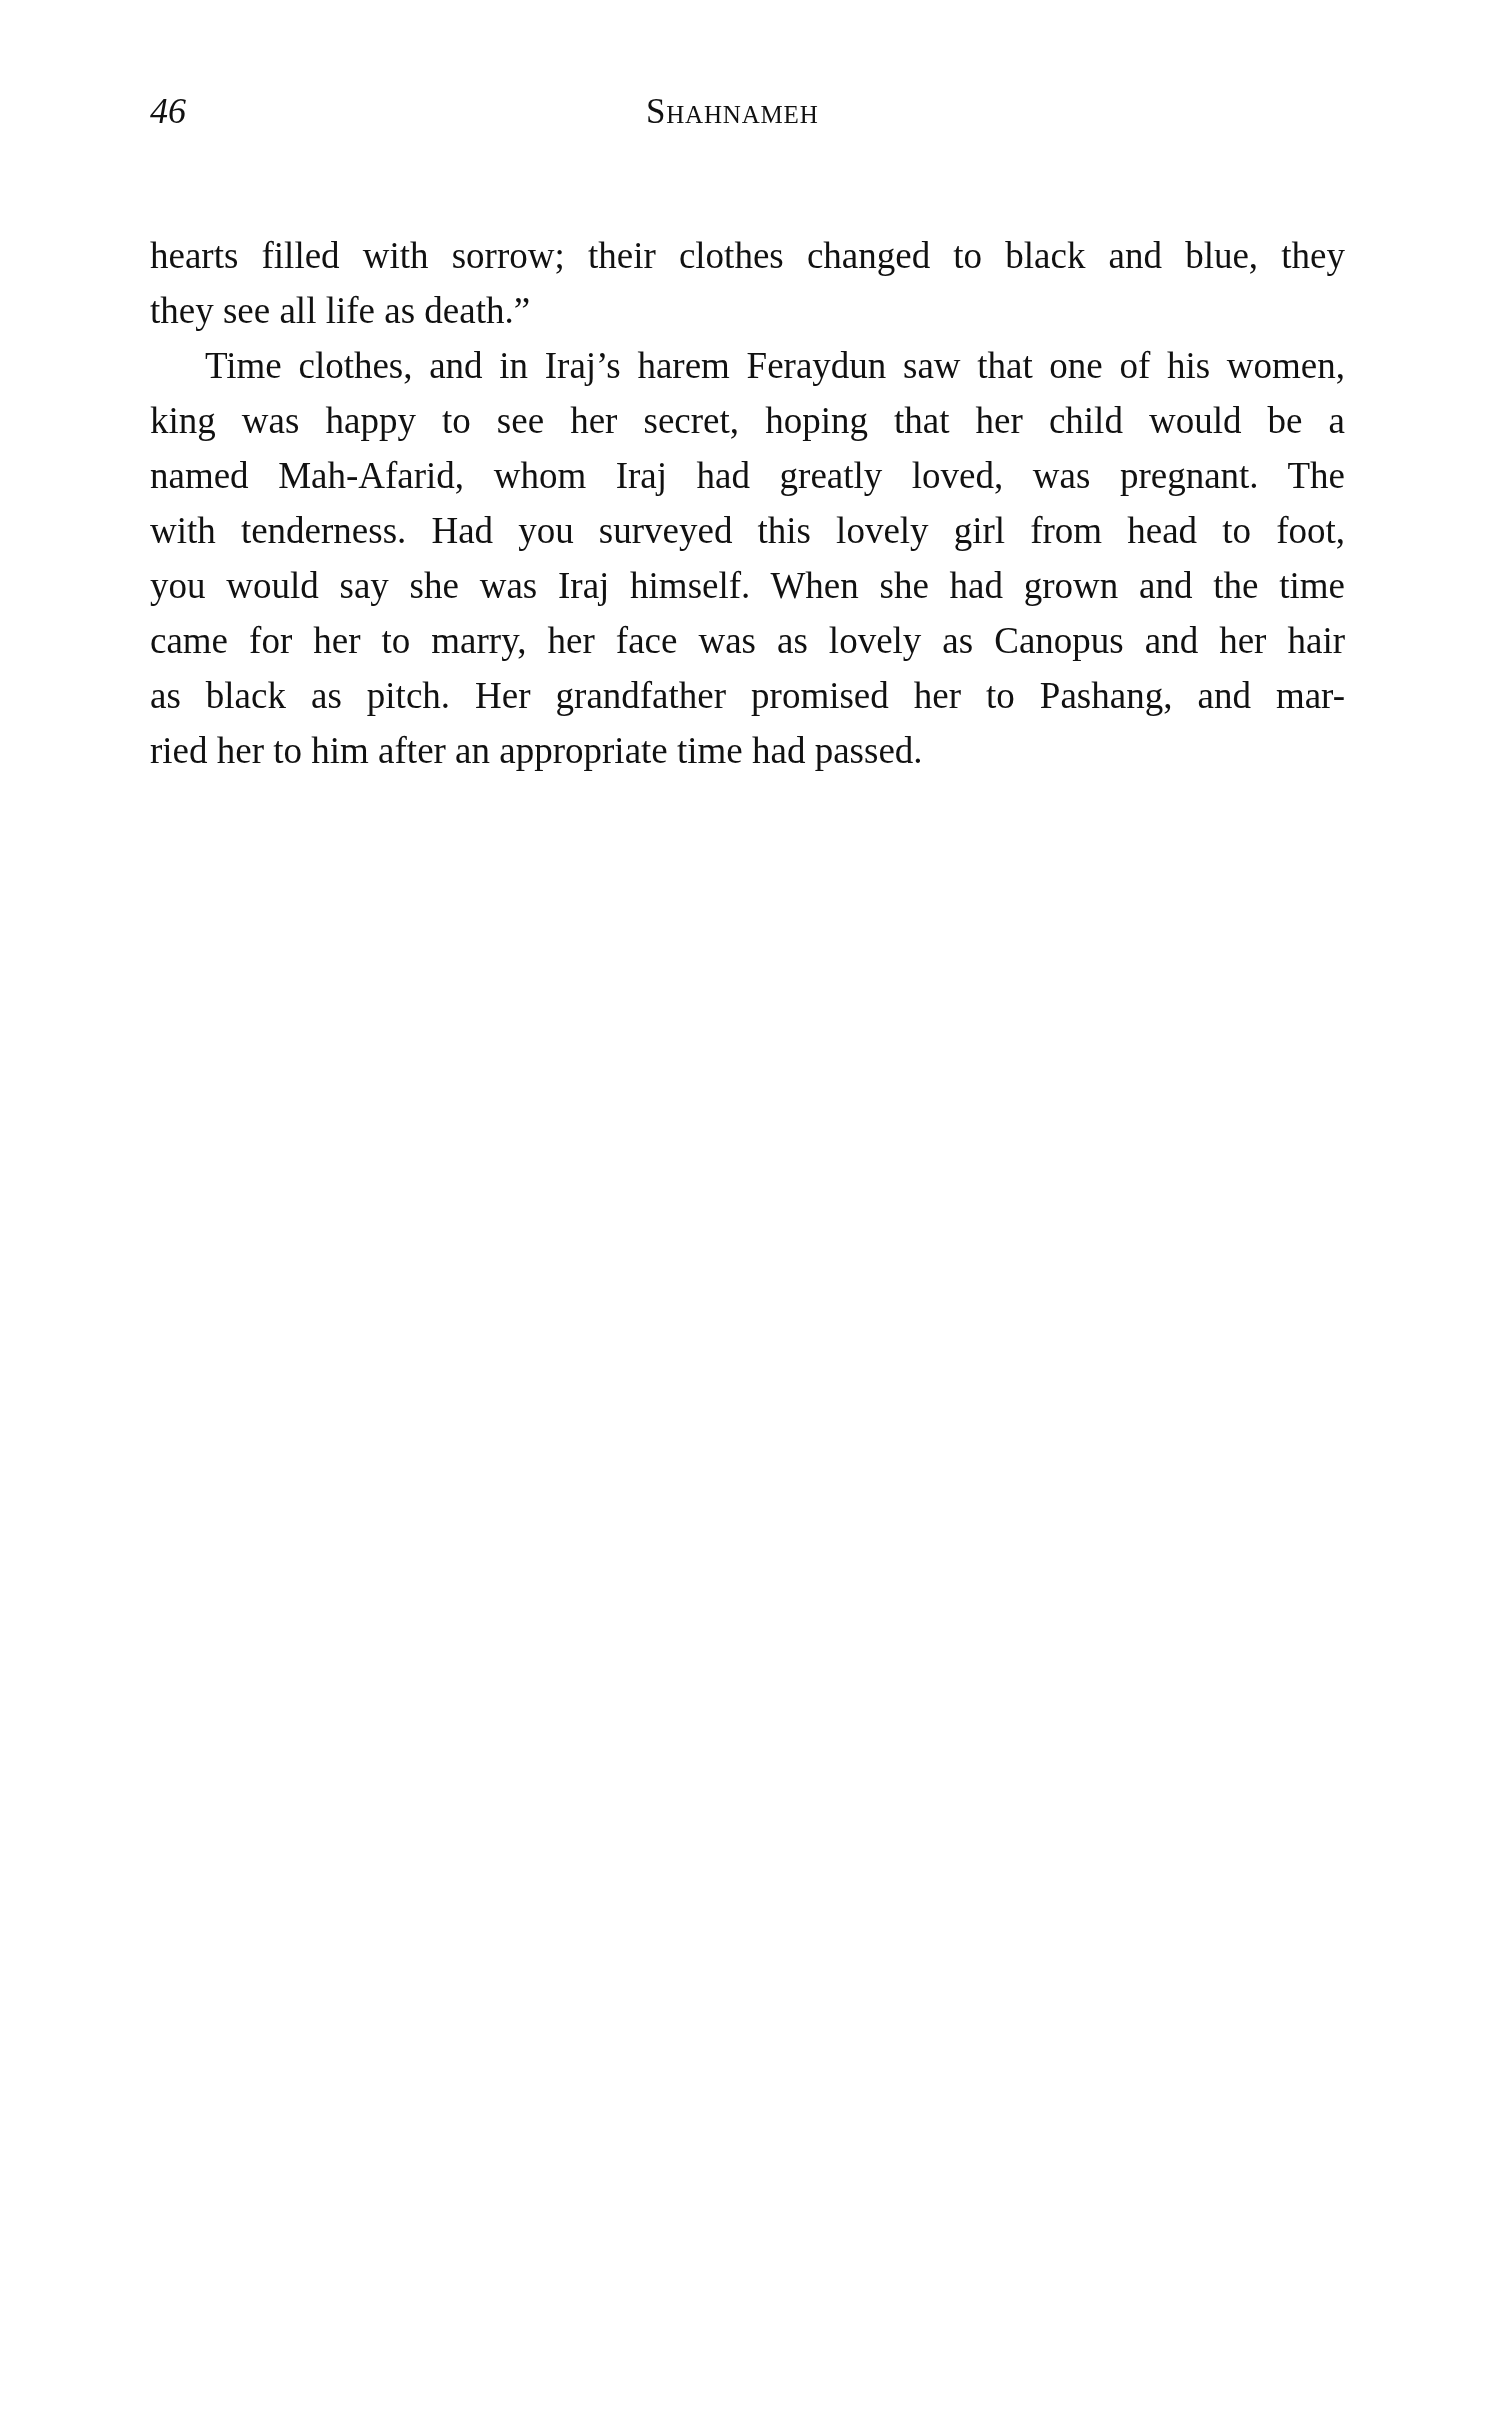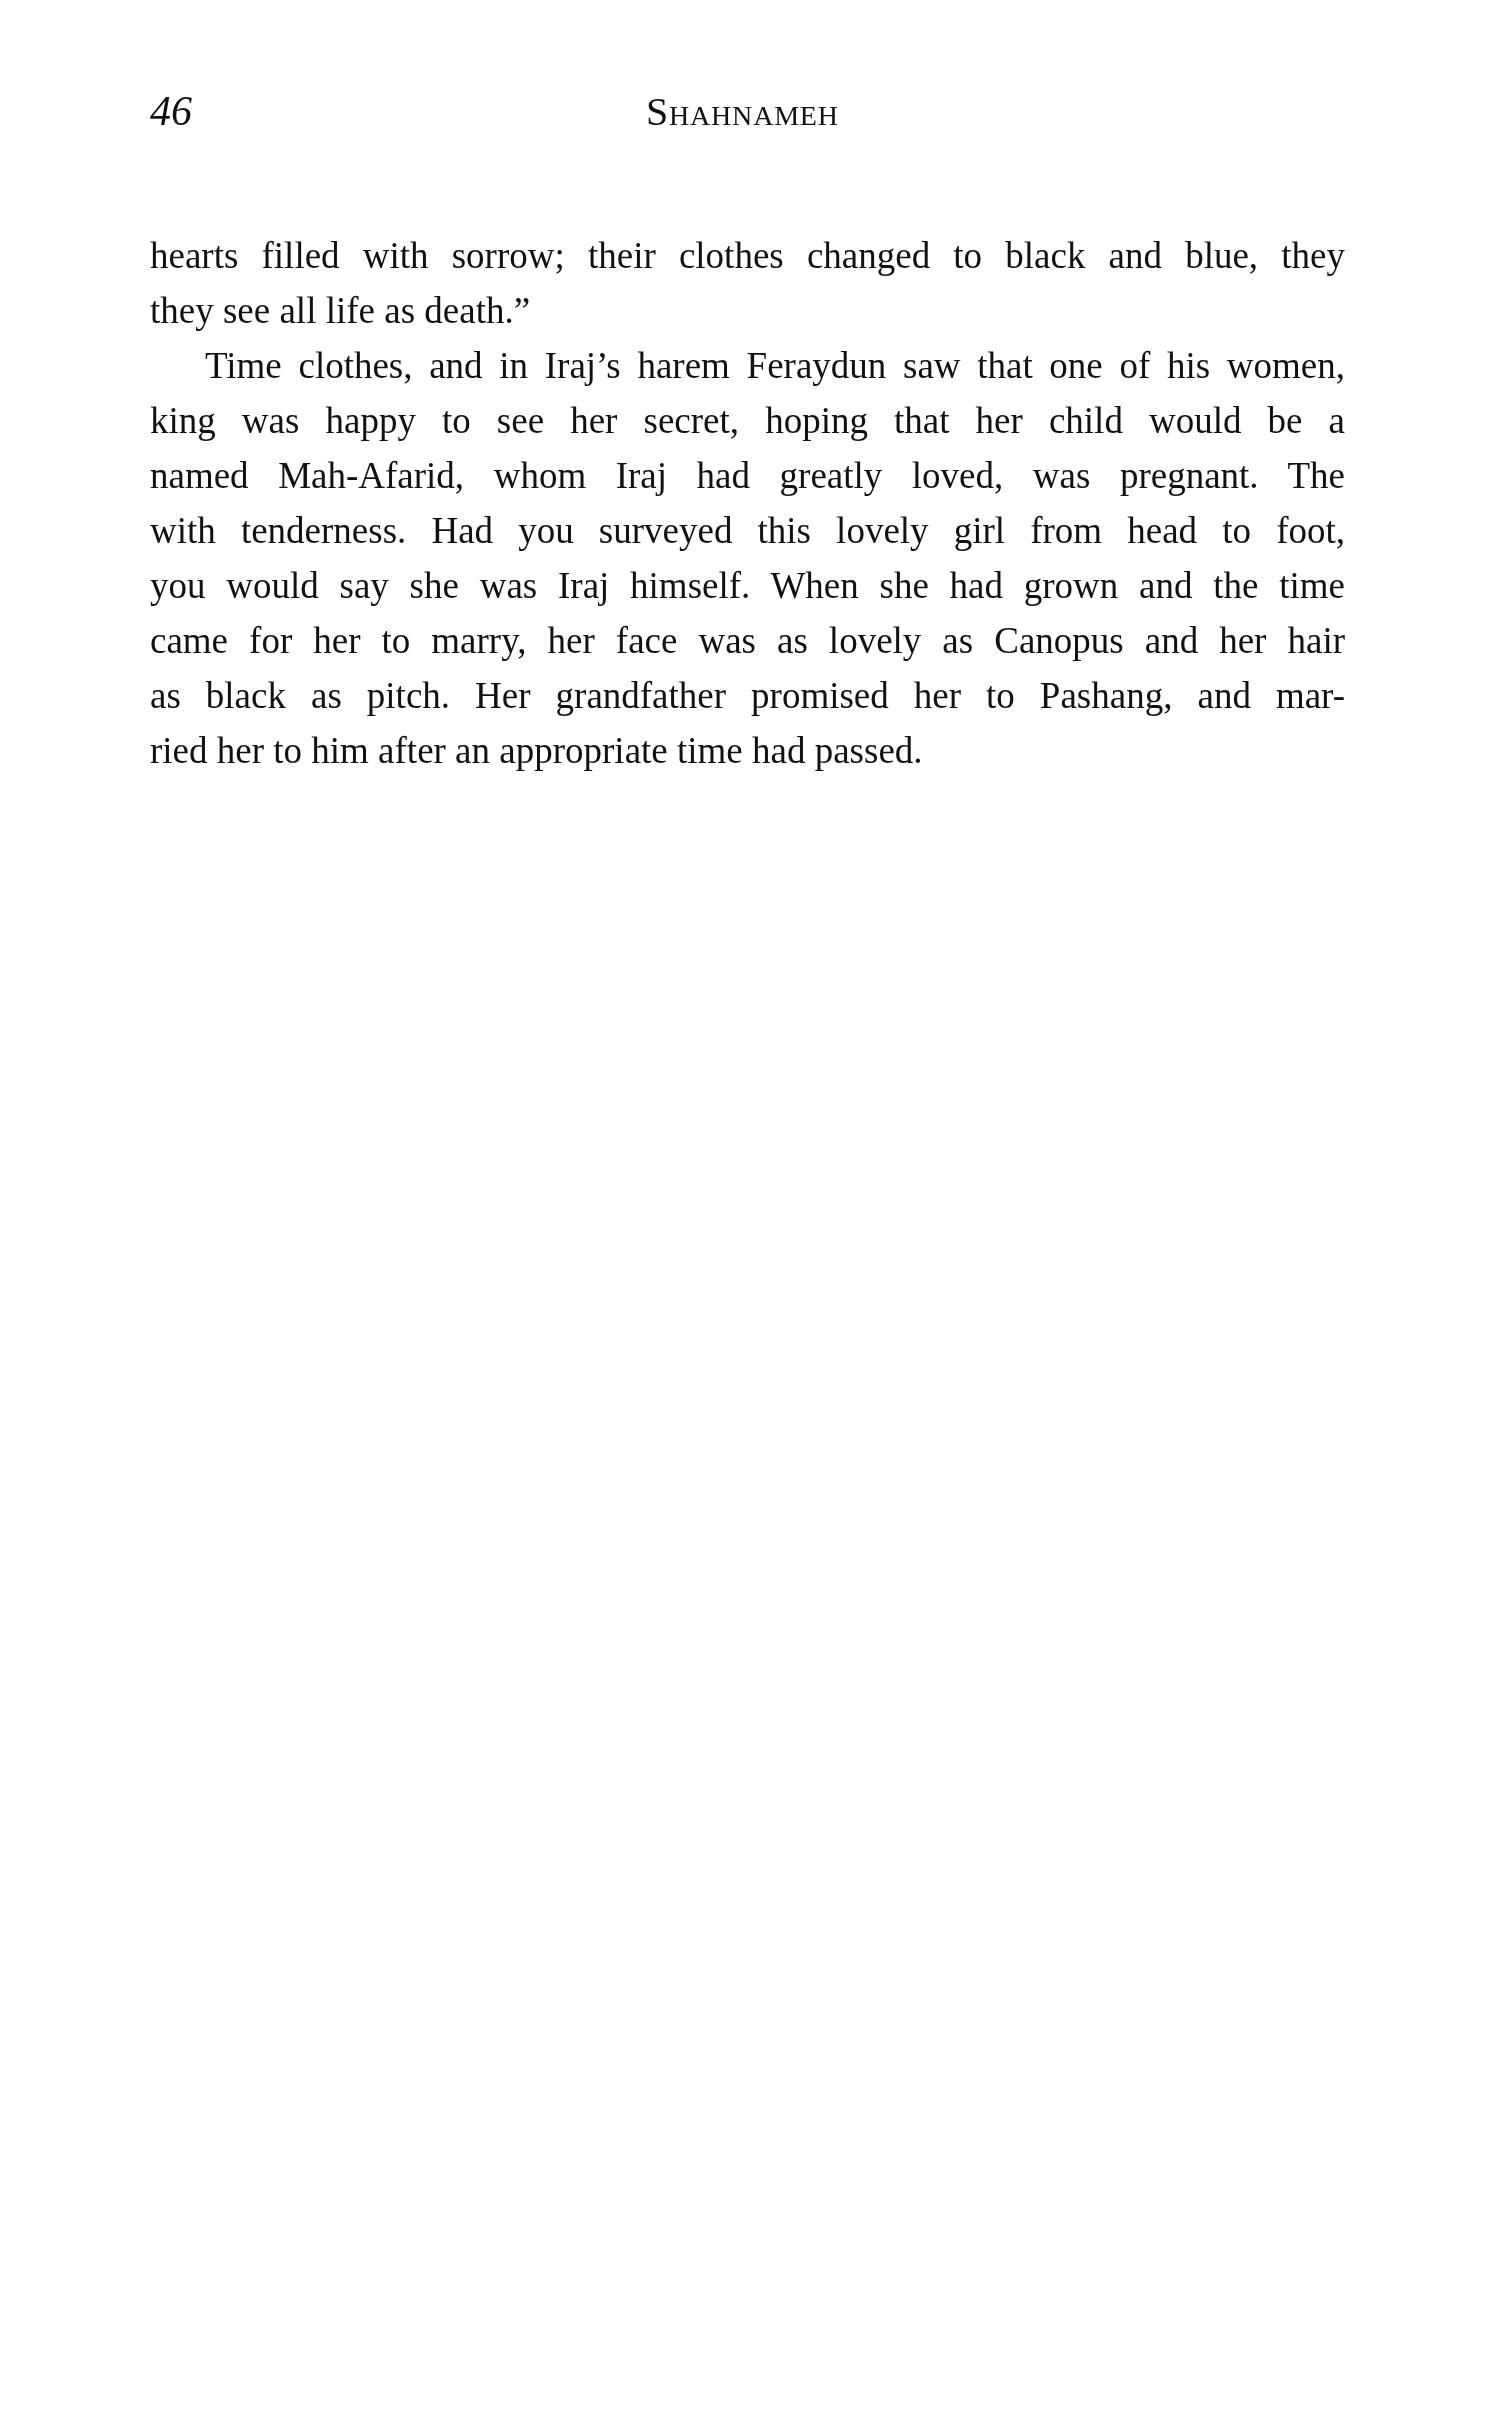--- a/index.html
+++ b/index.html
@@ -20,28 +20,28 @@
     top: 92px;
     left: 150px;
     width: 1195px;
     height: 39px;
   }
   .folio {
     position: absolute;
     left: 0;
     top: 0;
     font-style: italic;
-    font-size: 42px;
+    font-size: 36px;
     line-height: 39px;
   }
   .head-title {
     position: absolute;
     left: 496px;
     top: 0;
-    font-size: 40px;
+    font-size: 35px;
     line-height: 39px;
     font-variant: small-caps;
     letter-spacing: 0.8px;
     text-align: center;
   }
   .body-text {
     position: absolute;
     left: 150px;
     top: 228px;
     width: 1195px;

